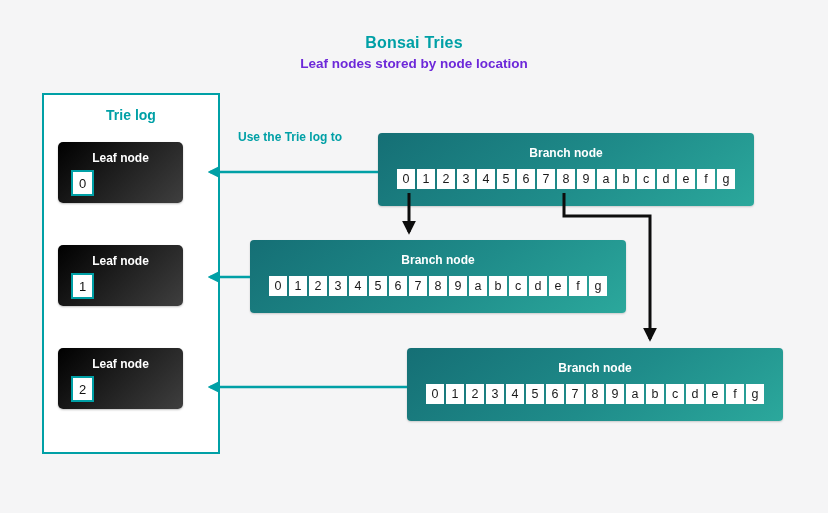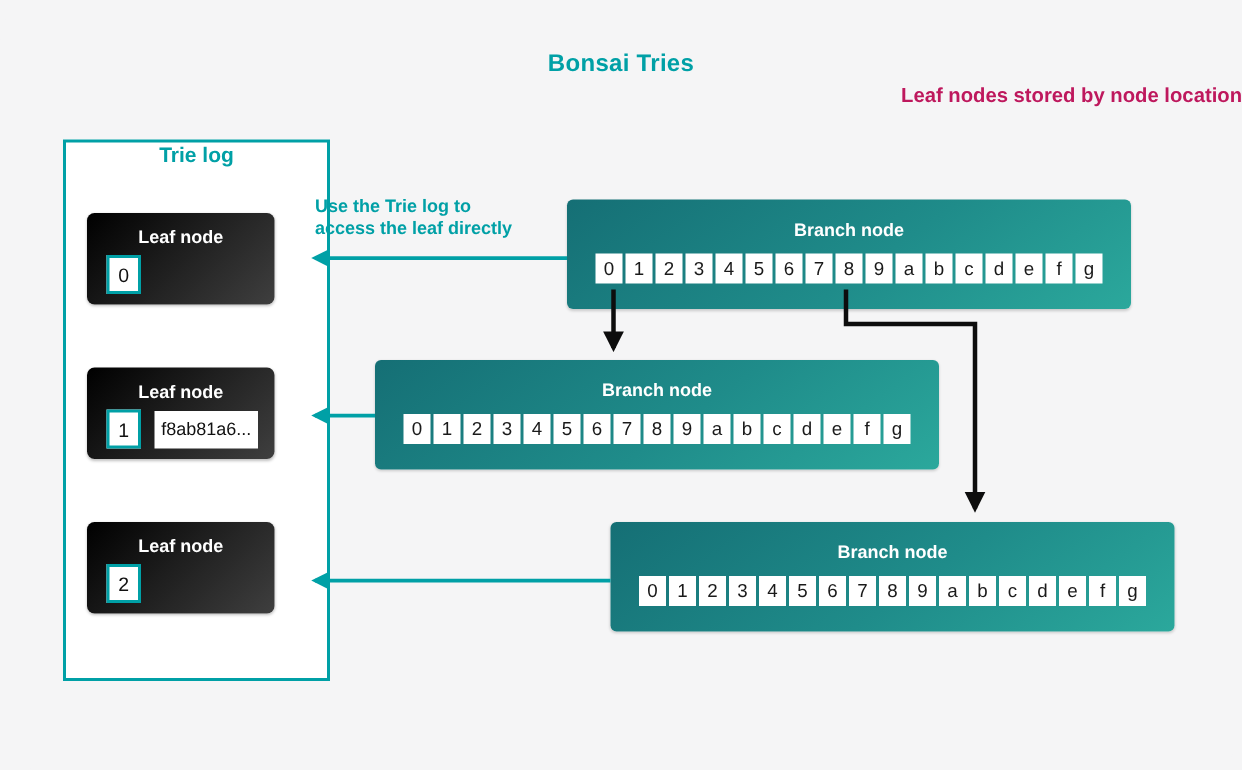--- a/index.html
+++ b/index.html
@@ -3,26 +3,26 @@
 <meta charset="utf-8">
 <style>
   * { margin:0; padding:0; box-sizing:border-box; }
   html,body { width:828px; height:513px; }
   body { font-family:"Liberation Sans", sans-serif; background:#f5f5f6; }
   .canvas { position:relative; width:828px; height:513px; overflow:hidden; background:#f5f5f6;border-radius:27px; }
 
   
   .header { position:absolute; left:0; top:34px; width:828px; text-align:center; }
   .title { font-size:16px; font-weight:bold; color:#00a0a6; letter-spacing:.2px; }
-  .subtitle { margin-top:4px; font-size:13.5px; font-weight:bold; color:#be185d;text-align:right; }
+  .subtitle { margin-top:4px; font-size:13.5px; font-weight:bold; color:#6d28d9; }
 
   
   .trie-log { position:absolute; left:42px; top:93px; width:178px; height:361px;
               background:#ffffff; border:2px solid #00a0a6; }
-  .trie-log-title { text-align:center; font-size:14px; font-weight:bold; color:#00a0a6; }
+  .trie-log-title { margin-top:12px; text-align:center; font-size:14px; font-weight:bold; color:#00a0a6; }
 
   
   .leaf { position:absolute; left:58px; width:125px; height:61px; border-radius:5px;
           background:linear-gradient(135deg,#000000 0%,#1d1d1d 45%,#3f3f3f 100%);
           box-shadow:0 1px 2px rgba(0,0,0,.25); }
   .leaf-0 { top:142px; } .leaf-1 { top:245px; } .leaf-2 { top:348px; }
   .leaf-label { margin-top:9px; text-align:center; font-size:12px; font-weight:bold; color:#ffffff; }
   .leaf-row { display:flex; align-items:center; margin:5px 11px 0 13px; gap:9px; }
   .leaf-index { width:23px; height:26px; background:#ffffff; border:2px solid #00a0a6;
                 display:flex; align-items:center; justify-content:center;
@@ -36,21 +36,21 @@
             box-shadow:0 1px 2px rgba(0,0,0,.18); }
   .branch-1 { left:378px; top:133px; }
   .branch-2 { left:250px; top:240px; }
   .branch-3 { left:407px; top:348px; }
   .branch-label { margin-top:13px; text-align:center; font-size:12px; font-weight:bold; color:#ffffff; }
   .branch-cells { display:flex; justify-content:center; margin-top:9px; gap:2.5px; }
   .branch-cells .cell { width:17.5px; height:20px; background:#ffffff; display:flex;
                         align-items:center; justify-content:center; font-size:12.5px; color:#1a1a1a; }
 
   
-  .note { position:absolute; left:210px; top:130px; width:160px; text-align:left;
+  .note { position:absolute; left:210px; top:130px; width:160px; text-align:center;
           font-size:12px; font-weight:bold; color:#00a0a6; line-height:15px; }
 
   
   .arrows { position:absolute; left:0; top:0; width:828px; height:513px; pointer-events:none; }
 </style>
 </head>
 <body>
 
 <div class="canvas">
 
@@ -67,34 +67,32 @@
     <div class="leaf-label">Leaf node</div>
     <div class="leaf-row">
       <span class="leaf-index">0</span>
     </div>
   </div>
 
   <div class="leaf leaf-1">
     <div class="leaf-label">Leaf node</div>
     <div class="leaf-row">
       <span class="leaf-index">1</span>
-      <span class="leaf-hash">f8ab81a6...</span>
     </div>
   </div>
 
   <div class="leaf leaf-2">
     <div class="leaf-label">Leaf node</div>
     <div class="leaf-row">
       <span class="leaf-index">2</span>
     </div>
   </div>
 
   <div class="note">
     <div>Use the Trie log to</div>
-    <div>access the leaf directly</div>
   </div>
 
   <div class="branch branch-1">
     <div class="branch-label">Branch node</div>
     <div class="branch-cells">
         <span class="cell">0</span>
         <span class="cell">1</span>
         <span class="cell">2</span>
         <span class="cell">3</span>
         <span class="cell">4</span>

